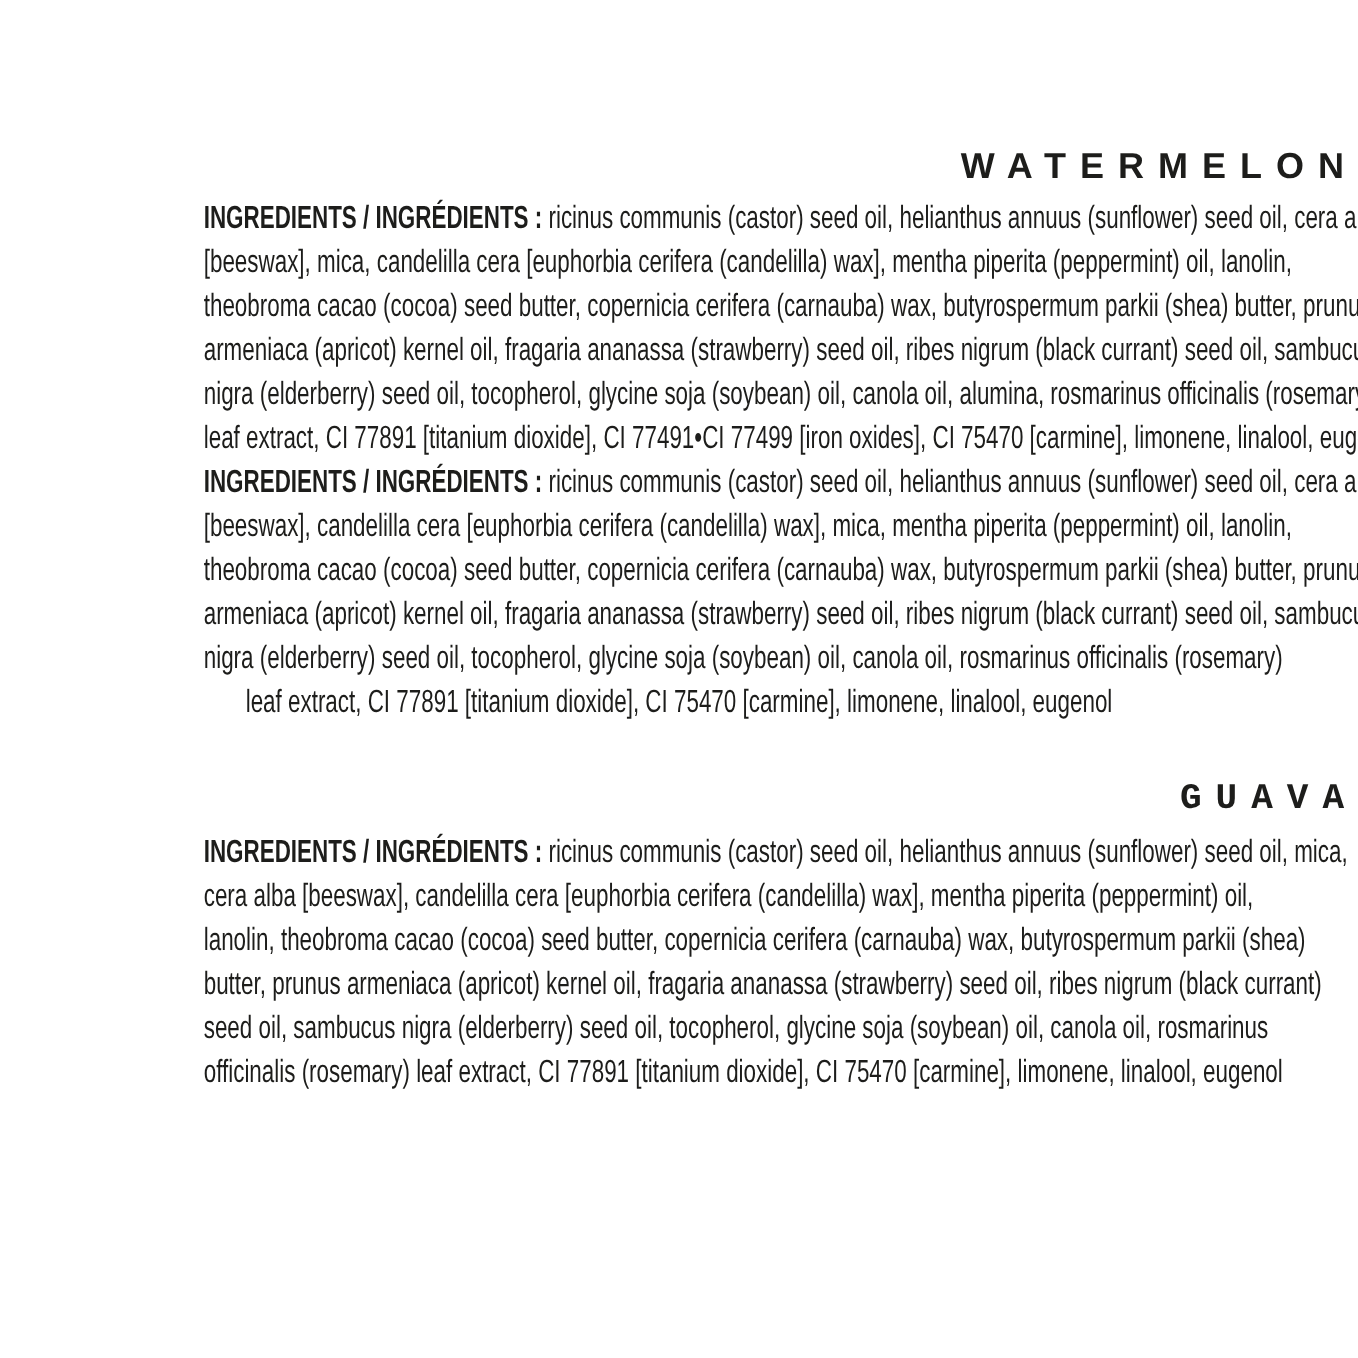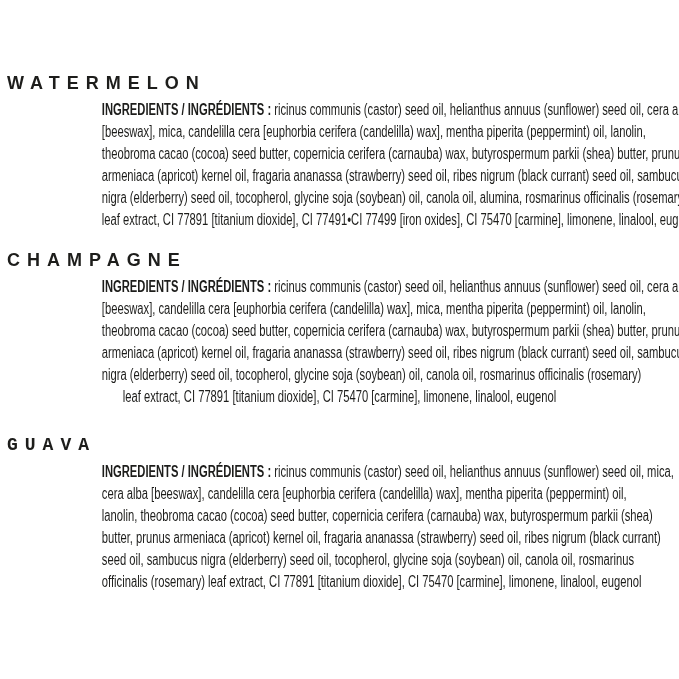--- a/index.html
+++ b/index.html
@@ -11,21 +11,21 @@
     font-family: "Liberation Sans", sans-serif;
     color: #1d1d1b;
   }
   .label-sheet {
     width: 679px;
     padding-top: 72px;
     box-sizing: border-box;
   }
   .section { margin: 0; }
   .section-title {
-    text-align: left;
+    text-align: right;
     font-weight: bold;
     font-size: 18px;
     line-height: 22px;
     letter-spacing: 7px;
     text-indent: 7px; 
     color: #1d1d1b;
     margin: 0 0 5px 0;
   }
   .section-champagne .section-title { margin-top: 18px; }
   .section-guava .section-title { margin-top: 26px; font-family: Liberation Mono, monospace; }
@@ -51,21 +51,20 @@
       <div class="ing-line"><span class="ing-label">INGREDIENTS / INGRÉDIENTS :</span><span> ricinus communis (castor) seed oil, helianthus annuus (sunflower) seed oil, cera alba</span></div>
       <div class="ing-line">[beeswax], mica, candelilla cera [euphorbia cerifera (candelilla) wax], mentha piperita (peppermint) oil, lanolin,</div>
       <div class="ing-line">theobroma cacao (cocoa) seed butter, copernicia cerifera (carnauba) wax, butyrospermum parkii (shea) butter, prunus</div>
       <div class="ing-line">armeniaca (apricot) kernel oil, fragaria ananassa (strawberry) seed oil, ribes nigrum (black currant) seed oil, sambucus</div>
       <div class="ing-line">nigra (elderberry) seed oil, tocopherol, glycine soja (soybean) oil, canola oil, alumina, rosmarinus officinalis (rosemary)</div>
       <div class="ing-line">leaf extract, CI 77891 [titanium dioxide], CI 77491•CI 77499 [iron oxides], CI 75470 [carmine], limonene, linalool, eugenol</div>
     </div>
   </div>
 
   <div class="section section-champagne">
-    <div class="section-title">CHAMPAGNE</div>
     <div class="ing-paragraph">
       <div class="ing-line"><span class="ing-label">INGREDIENTS / INGRÉDIENTS :</span><span> ricinus communis (castor) seed oil, helianthus annuus (sunflower) seed oil, cera alba</span></div>
       <div class="ing-line">[beeswax], candelilla cera [euphorbia cerifera (candelilla) wax], mica, mentha piperita (peppermint) oil, lanolin,</div>
       <div class="ing-line">theobroma cacao (cocoa) seed butter, copernicia cerifera (carnauba) wax, butyrospermum parkii (shea) butter, prunus</div>
       <div class="ing-line">armeniaca (apricot) kernel oil, fragaria ananassa (strawberry) seed oil, ribes nigrum (black currant) seed oil, sambucus</div>
       <div class="ing-line">nigra (elderberry) seed oil, tocopherol, glycine soja (soybean) oil, canola oil, rosmarinus officinalis (rosemary)</div>
       <div class="ing-line">leaf extract, CI 77891 [titanium dioxide], CI 75470 [carmine], limonene, linalool, eugenol</div>
     </div>
   </div>
 

